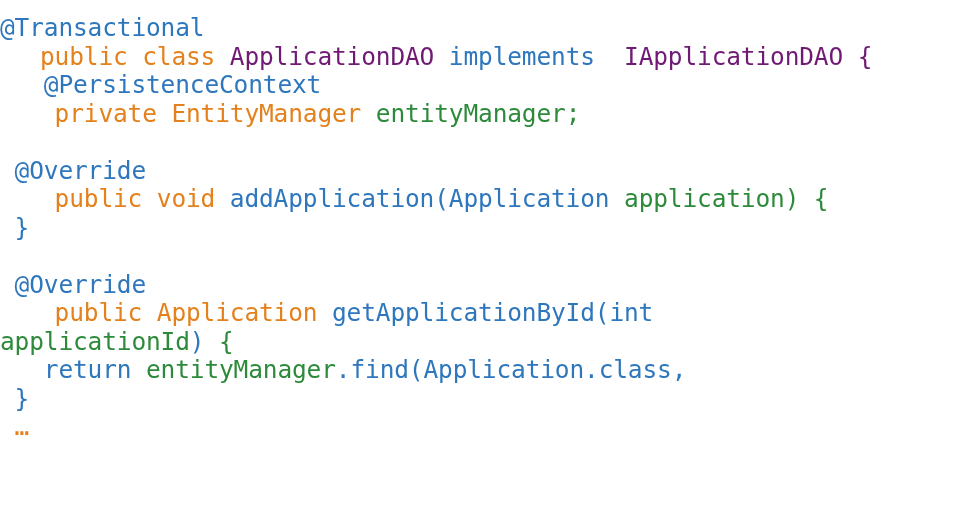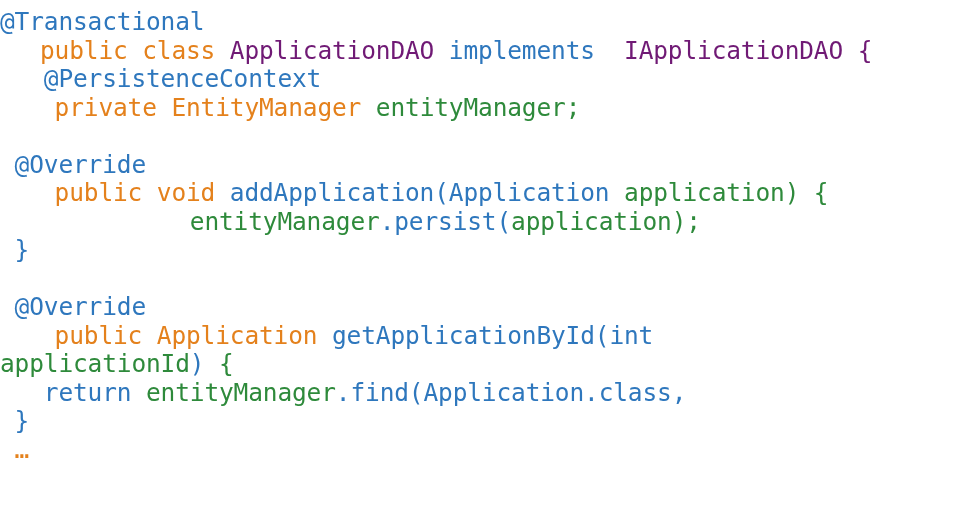--- a/index.html
+++ b/index.html
@@ -23,21 +23,21 @@
   }
   .code-line {
     font-family: "DejaVu Sans Mono", "Liberation Mono", monospace;
     font-size: 24.5px;
     line-height: 28.5px;
     white-space: pre;
     letter-spacing: -0.15px;
     height: 28.5px;
   }
   .code-line:first-child {
-    margin-top: 8px;
+    margin-top: 14px;
   }
   .tok { white-space: pre; }
   .tok-annotation { color: #2E77BD; }
   .tok-keyword    { color: #E4811C; margin-left: 40px; }
   .tok-type       { color: #701a75; }
   .tok-ident      { color: #2E77BD; }
   .tok-plain      { color: #2E8A3B; }
   .tok-punct      { color: #2E77BD; }
   .tok-ellipsis   { color: #E4811C; }
   .blank-line { height: 28.5px; }
@@ -46,21 +46,20 @@
 <body>
 
 <div id="code-block">
     <div class="code-line"><span class="tok tok-annotation">@Transactional</span></div>
     <div class="code-line"><span class="tok tok-keyword">public class </span><span class="tok tok-type">ApplicationDAO </span><span class="tok tok-ident">implements</span><span class="tok tok-plain">  </span><span class="tok tok-type">IApplicationDAO {</span></div>
     <div class="code-line"><span class="tok">   </span><span class="tok tok-annotation">@PersistenceContext</span></div>
     <div class="code-line"><span class="tok"> </span><span class="tok tok-keyword">private EntityManager </span><span class="tok tok-plain">entityManager;</span></div>
     <div class="code-line blank-line">&nbsp;</div>
     <div class="code-line"><span class="tok"> </span><span class="tok tok-annotation">@Override</span></div>
     <div class="code-line"><span class="tok"> </span><span class="tok tok-keyword">public void </span><span class="tok tok-ident">addApplication(Application </span><span class="tok tok-plain">application) {</span></div>
-    <div class="code-line"><span class="tok">             </span><span class="tok tok-plain">entityManager</span><span class="tok tok-ident">.persist(</span><span class="tok tok-plain">application);</span></div>
     <div class="code-line"><span class="tok"> </span><span class="tok tok-punct">}</span></div>
     <div class="code-line blank-line">&nbsp;</div>
     <div class="code-line"><span class="tok"> </span><span class="tok tok-annotation">@Override</span></div>
     <div class="code-line"><span class="tok"> </span><span class="tok tok-keyword">public Application </span><span class="tok tok-ident">getApplicationById(int</span></div>
     <div class="code-line"><span class="tok tok-plain">applicationId</span><span class="tok tok-punct">)</span><span class="tok tok-plain"> {</span></div>
     <div class="code-line"><span class="tok">   </span><span class="tok tok-ident">return </span><span class="tok tok-plain">entityManager</span><span class="tok tok-ident">.find(Application.class,</span></div>
     <div class="code-line"><span class="tok"> </span><span class="tok tok-punct">}</span></div>
     <div class="code-line"><span class="tok"> </span><span class="tok tok-ellipsis">…</span></div>
   </div>
 

